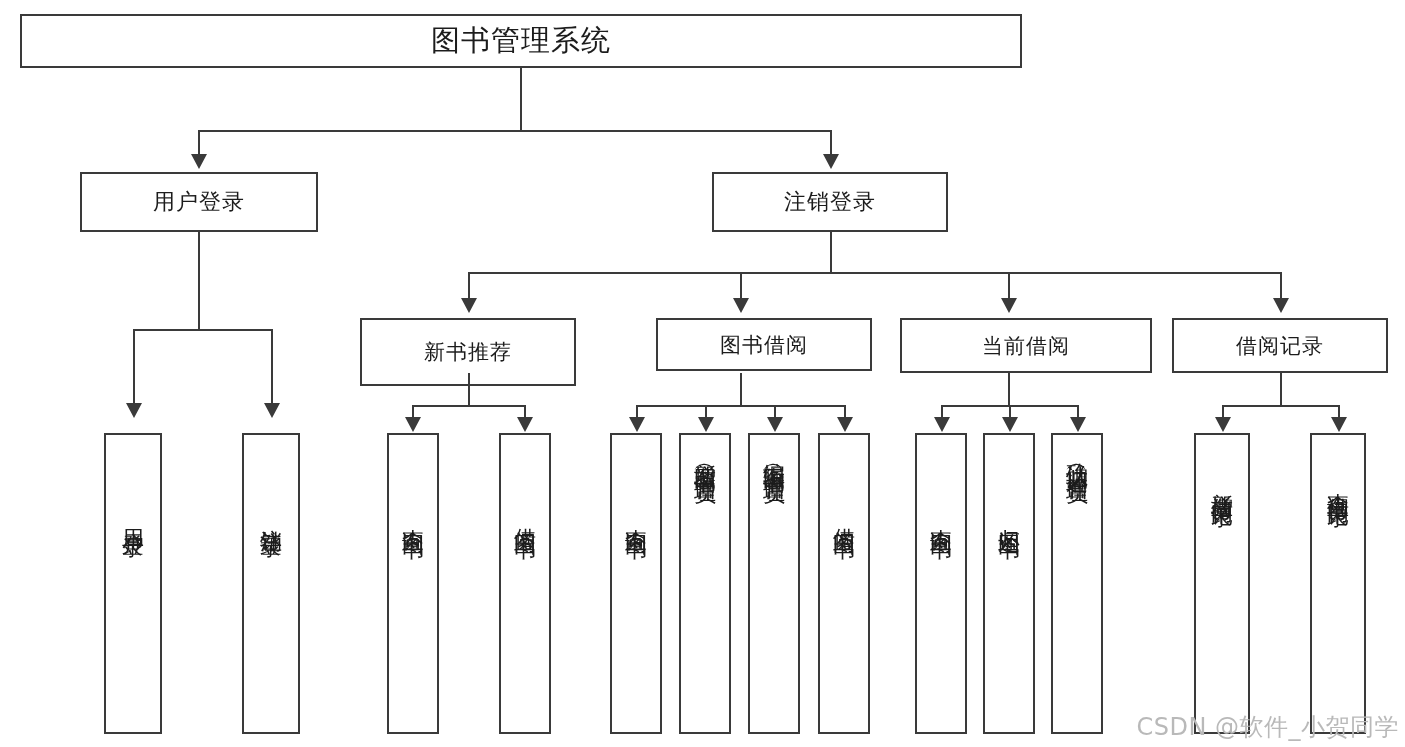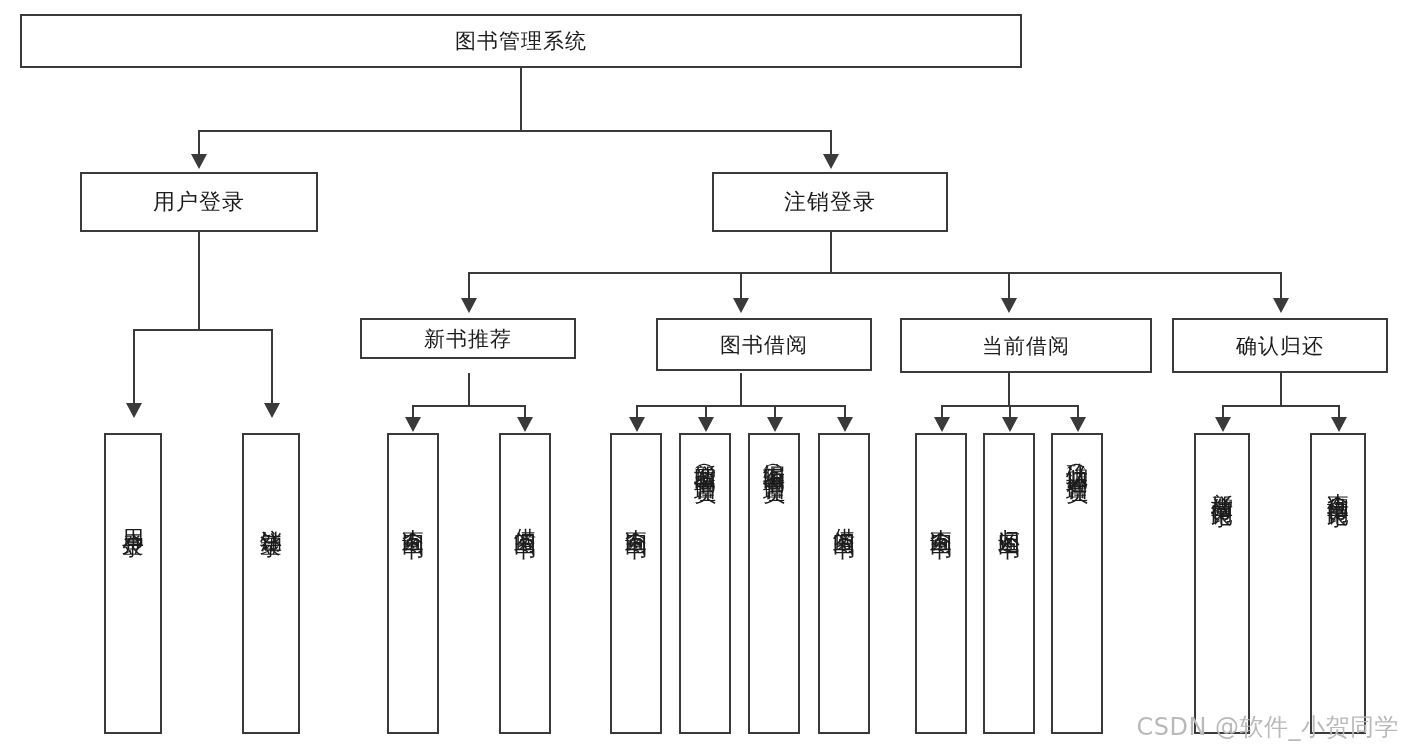--- a/index.html
+++ b/index.html
@@ -22,21 +22,21 @@
     background:#ffffff;
     border:2.5px solid #3a3a3a;
     display:flex;
     align-items:center;
     justify-content:center;
     text-align:center;
     color:#1c1c1c;
     letter-spacing:1px;
   }
   .node.root{
-    font-size:21px;
+    font-size:29px;
   }
   .node.lvl2{
     font-size:22px;
   }
   .node.lvl3{
     font-size:21px;
   }
   
   .node.leaf{
     font-size:22px;
@@ -119,31 +119,31 @@
   <div class="seg-h" style="left:468px;top:272px;width:812px;"></div>
   <div class="seg-v" style="left:468px;top:272px;height:28px;"></div>
   <div class="arrow" style="left:461px;top:298px;"></div>
   <div class="seg-v" style="left:740px;top:272px;height:28px;"></div>
   <div class="arrow" style="left:733px;top:298px;"></div>
   <div class="seg-v" style="left:1008px;top:272px;height:28px;"></div>
   <div class="arrow" style="left:1001px;top:298px;"></div>
   <div class="seg-v" style="left:1280px;top:272px;height:28px;"></div>
   <div class="arrow" style="left:1273px;top:298px;"></div>
 
-  <div class="node lvl3" style="left:360px;top:318px;width:216px;height:41px;">
+  <div class="node lvl3" style="left:360px;top:318px;width:216px;height:68px;">
     <span>新书推荐</span>
   </div>
   <div class="node lvl3" style="left:632px;top:318px;width:216px;height:53px;margin-left:24px;">
     <span>图书借阅</span>
   </div>
   <div class="node lvl3" style="left:900px;top:318px;width:252px;height:55px;">
     <span>当前借阅</span>
   </div>
   <div class="node lvl3" style="left:1172px;top:318px;width:216px;height:55px;">
-    <span>确认归还</span>
+    <span>借阅记录</span>
   </div>
 
   <div class="seg-v" style="left:468px;top:373px;height:32px;"></div>
   <div class="seg-h" style="left:412px;top:405px;width:112px;"></div>
   <div class="seg-v" style="left:412px;top:405px;height:14px;"></div>
   <div class="arrow" style="left:405px;top:417px;"></div>
   <div class="seg-v" style="left:524px;top:405px;height:14px;"></div>
   <div class="arrow" style="left:517px;top:417px;"></div>
 
   <div class="seg-v" style="left:740px;top:373px;height:32px;"></div>

